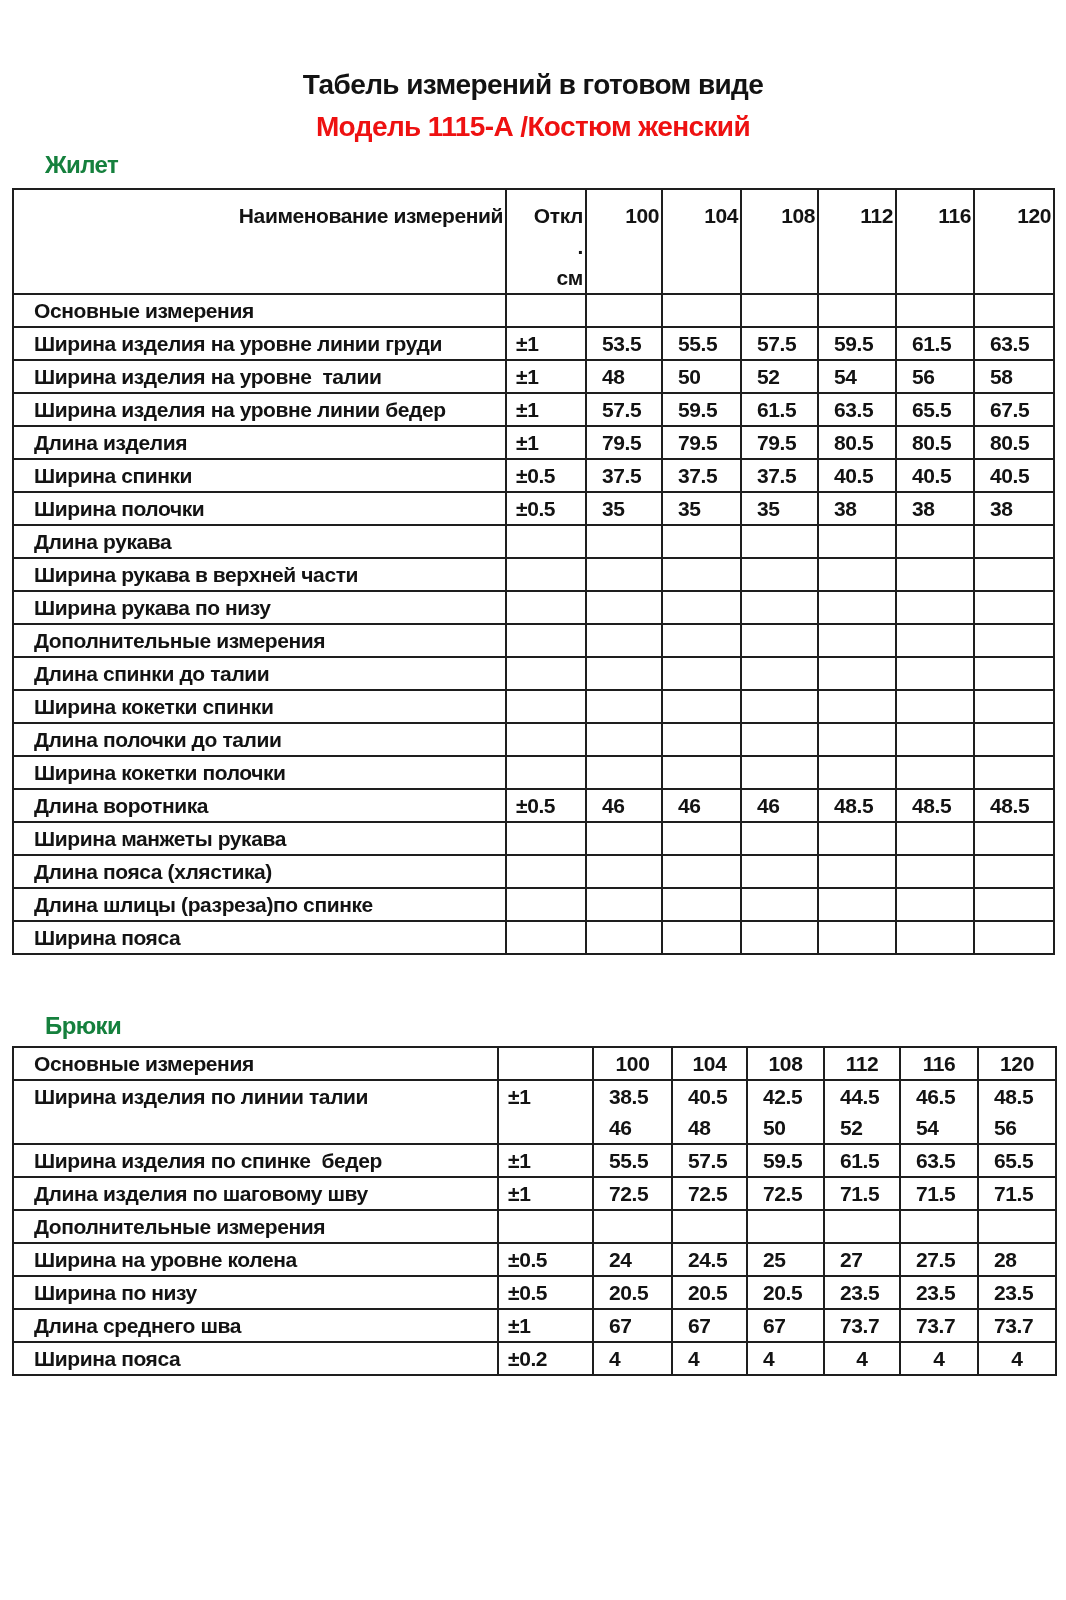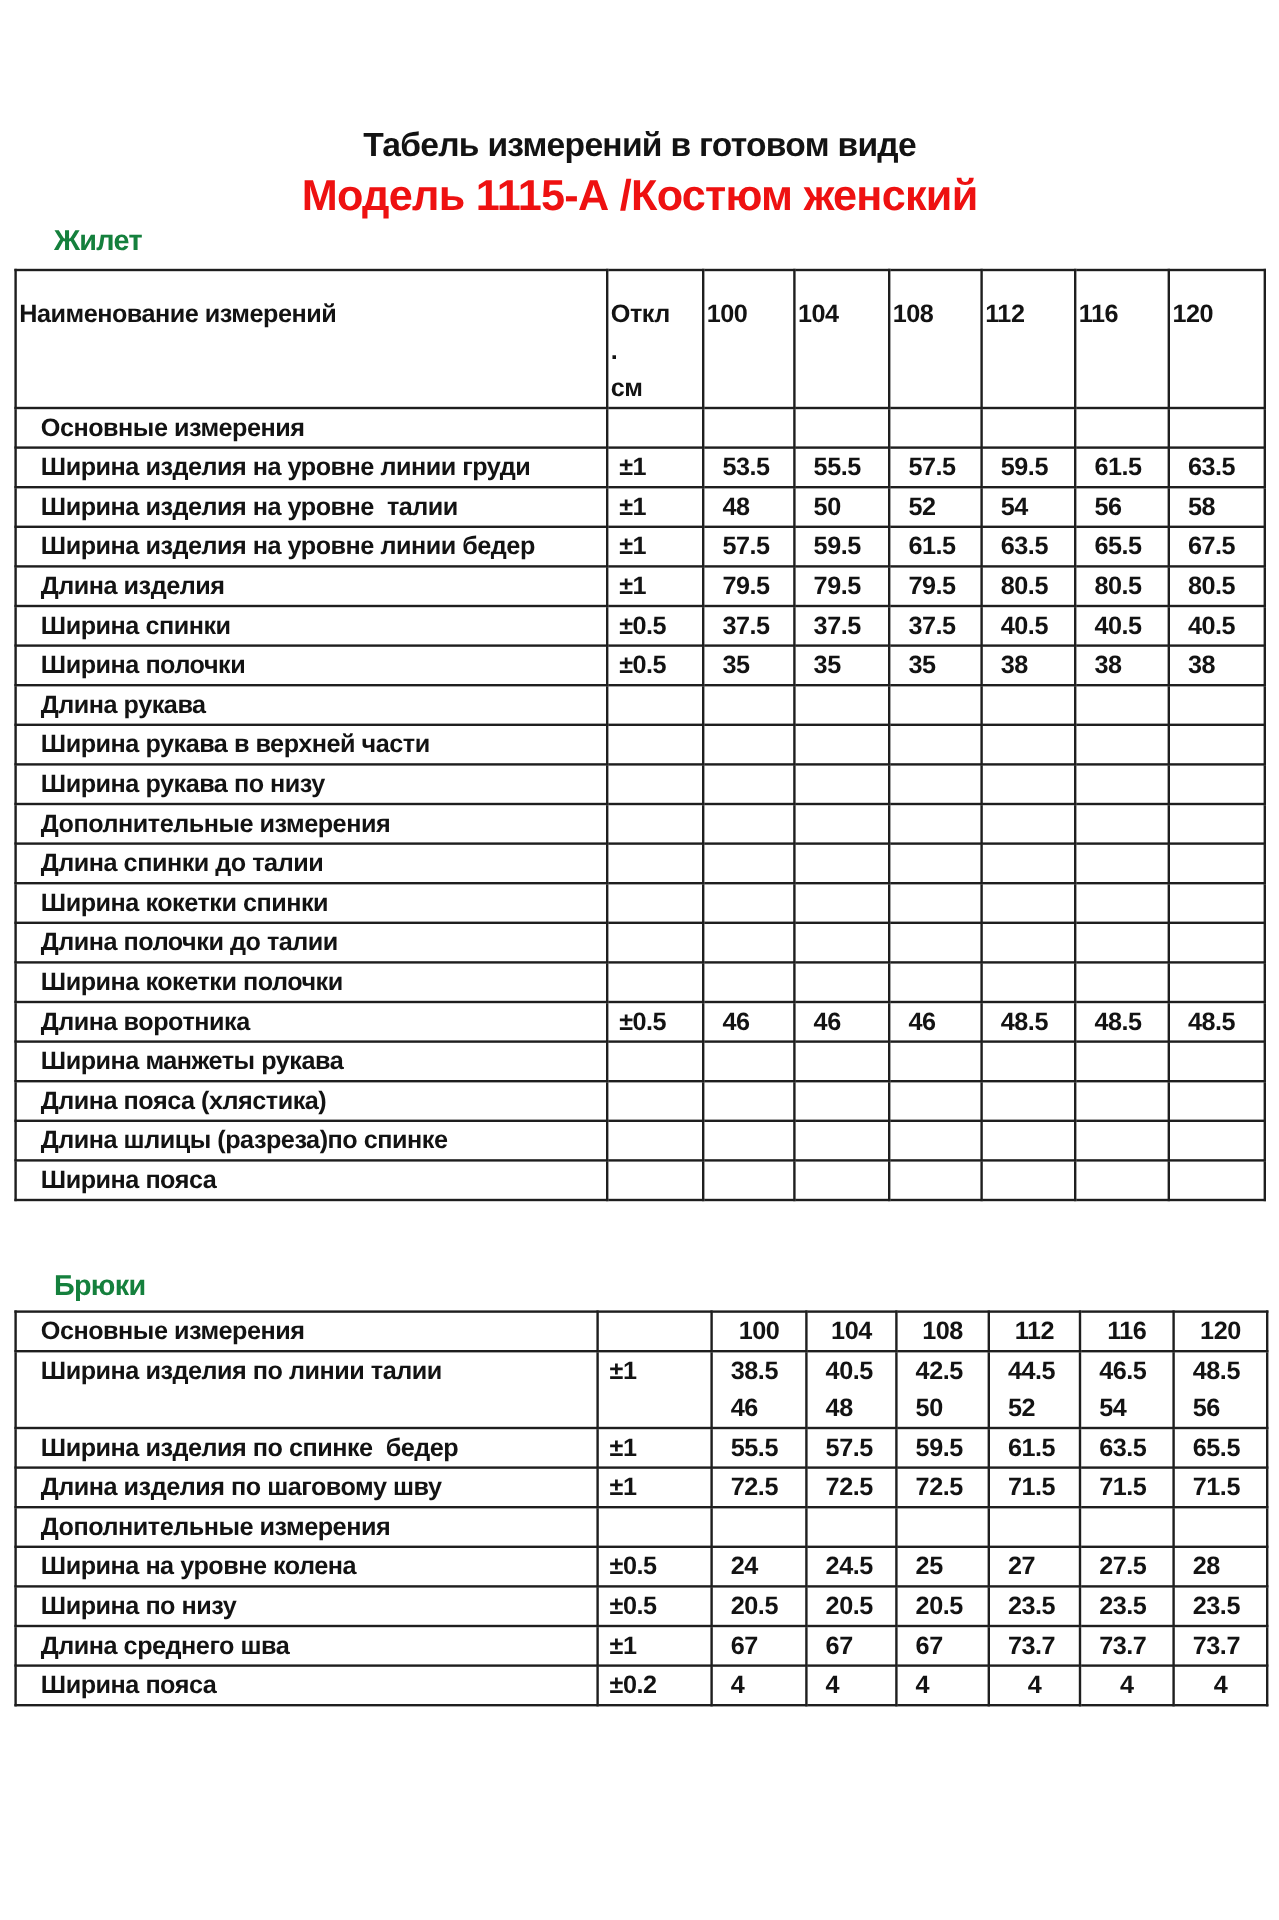--- a/index.html
+++ b/index.html
@@ -5,28 +5,28 @@
   html,body{margin:0;padding:0;background:#ffffff;}
   body{
     width:1066px;height:1600px;
     font-family:"Liberation Sans","DejaVu Sans",sans-serif;
     color:#131313;
     -webkit-font-smoothing:antialiased;
   }
   .page{position:relative;width:1066px;height:1600px;overflow:hidden;background:#fff;}
 
   .doc-title{
-    margin:0;padding-top:104px;
+    margin:0;padding-top:68px;
     text-align:center;
     font-size:28px;line-height:34px;font-weight:700;letter-spacing:-0.6px;
   }
   .doc-subtitle{
     margin:8px 0 0 0;
     text-align:center;
-    font-size:36px;line-height:34px;font-weight:700;letter-spacing:-0.6px;
+    font-size:28px;line-height:34px;font-weight:700;letter-spacing:-0.6px;
     color:#ee1111;
   }
   .section-title{
     margin:6px 16px 0 45px;
     font-size:24px;line-height:30px;font-weight:700;letter-spacing:-0.6px;
     color:#15803d;
   }
   .section-title.trousers{margin-top:56px;}
 
   table{
@@ -41,23 +41,23 @@
     font-weight:700;
     font-size:21px;
     letter-spacing:-0.4px;
     overflow:hidden;
     white-space:pre-wrap;
     box-sizing:border-box;
   }
   th{
     height:93px;
     vertical-align:top;
-    text-align:left;
+    text-align:right;
     line-height:31px;
-    padding:20px 2px 0 2px;
+    padding:10px 2px 0 2px;
     white-space:pre-line;
   }
   td{
     height:31px;
     vertical-align:top;
     line-height:31px;
     padding:0;
   }
   td.c-label{text-align:left;padding-left:20px;}
   td.c-dev{text-align:left;padding-left:9px;}

